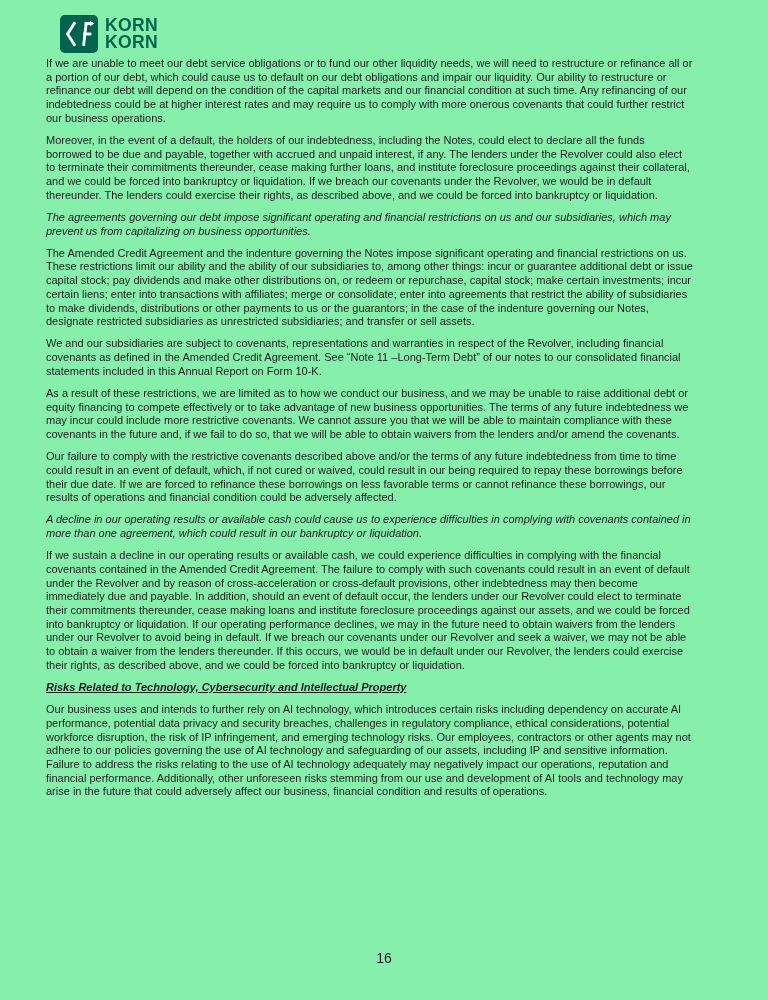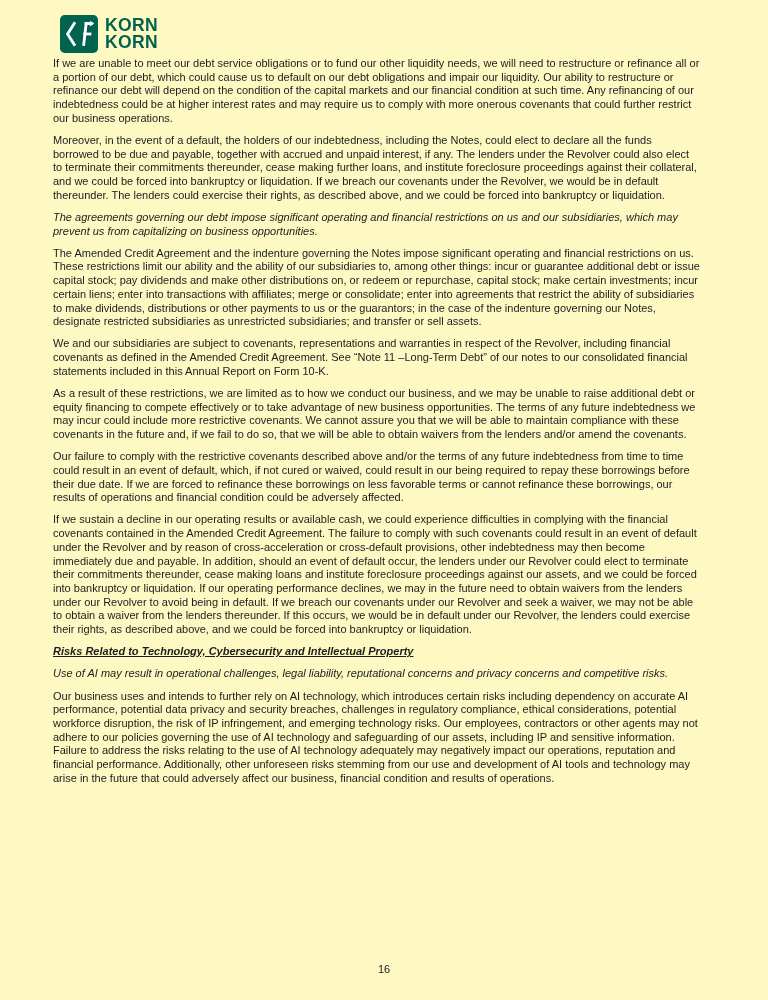--- a/index.html
+++ b/index.html
@@ -1,29 +1,29 @@
 <!DOCTYPE html>
 <html><head>
 <meta charset="utf-8">
 <style>
   html,body{margin:0;padding:0;background:#ffffff;}
   .page{
-    width:768px;height:1000px;position:relative;background:#fef9c3;
+    width:768px;height:1000px;position:relative;background:#86efac;
     font-family:"Liberation Sans","DejaVu Sans",sans-serif;
     color:#1c1c1c;overflow:hidden;
   }
   .header{position:absolute;top:15px;left:60px;display:flex;align-items:center;gap:7px;}
   .logo-mark{width:38px;height:38px;display:block;}
   .logo-text{font-weight:bold;font-size:17.5px;line-height:0.95;letter-spacing:0.4px;}
   .logo-text span{display:block;}
-  .content{position:absolute;top:57px;left:53px;width:647px;}
+  .content{position:absolute;top:57px;left:46px;width:647px;}
   p.block{margin:0 0 8.5px 0;font-size:11px;line-height:1.245;text-align:left;}
   p.heading{font-weight:normal;font-style:italic;}
   p.section{font-weight:bold;font-style:italic;text-decoration:underline;}
-  .footer{position:absolute;bottom:25px;left:0;width:100%;text-align:center;font-size:11px;color:#1c1c1c;}
+  .footer{position:absolute;bottom:34px;left:0;width:100%;text-align:center;font-size:14px;color:#1c1c1c;}
 </style>
 </head>
 <body>
 
 <div class="page">
 
   <div class="header">
     <svg class="logo-mark" viewBox="0 0 40 40" xmlns="http://www.w3.org/2000/svg">
       <rect x="0" y="0" width="40" height="40" rx="5" fill="#00634E"></rect>
       <g stroke="#ffffff" stroke-width="3" fill="none" stroke-linecap="square">
@@ -41,23 +41,23 @@
   </div>
 
   <div class="content">
       <p class="block body">If we are unable to meet our debt service obligations or to fund our other liquidity needs, we will need to restructure or refinance all or a portion of our debt, which could cause us to default on our debt obligations and impair our liquidity. Our ability to restructure or refinance our debt will depend on the condition of the capital markets and our financial condition at such time. Any refinancing of our indebtedness could be at higher interest rates and may require us to comply with more onerous covenants that could further restrict our business operations.</p>
       <p class="block body">Moreover, in the event of a default, the holders of our indebtedness, including the Notes, could elect to declare all the funds borrowed to be due and payable, together with accrued and unpaid interest, if any. The lenders under the Revolver could also elect to terminate their commitments thereunder, cease making further loans, and institute foreclosure proceedings against their collateral, and we could be forced into bankruptcy or liquidation. If we breach our covenants under the Revolver, we would be in default thereunder. The lenders could exercise their rights, as described above, and we could be forced into bankruptcy or liquidation.</p>
       <p class="block heading">The agreements governing our debt impose significant operating and financial restrictions on us and our subsidiaries, which may prevent us from capitalizing on business opportunities.</p>
       <p class="block body">The Amended Credit Agreement and the indenture governing the Notes impose significant operating and financial restrictions on us. These restrictions limit our ability and the ability of our subsidiaries to, among other things: incur or guarantee additional debt or issue capital stock; pay dividends and make other distributions on, or redeem or repurchase, capital stock; make certain investments; incur certain liens; enter into transactions with affiliates; merge or consolidate; enter into agreements that restrict the ability of subsidiaries to make dividends, distributions or other payments to us or the guarantors; in the case of the indenture governing our Notes, designate restricted subsidiaries as unrestricted subsidiaries; and transfer or sell assets.</p>
       <p class="block body">We and our subsidiaries are subject to covenants, representations and warranties in respect of the Revolver, including financial covenants as defined in the Amended Credit Agreement. See “Note 11 –Long-Term Debt” of our notes to our consolidated financial statements included in this Annual Report on Form 10-K.</p>
       <p class="block body">As a result of these restrictions, we are limited as to how we conduct our business, and we may be unable to raise additional debt or equity financing to compete effectively or to take advantage of new business opportunities. The terms of any future indebtedness we may incur could include more restrictive covenants. We cannot assure you that we will be able to maintain compliance with these covenants in the future and, if we fail to do so, that we will be able to obtain waivers from the lenders and/or amend the covenants.</p>
       <p class="block body">Our failure to comply with the restrictive covenants described above and/or the terms of any future indebtedness from time to time could result in an event of default, which, if not cured or waived, could result in our being required to repay these borrowings before their due date. If we are forced to refinance these borrowings on less favorable terms or cannot refinance these borrowings, our results of operations and financial condition could be adversely affected.</p>
+      <p class="block heading">A decline in our operating results or available cash could cause us to experience difficulties in complying with covenants contained in more than one agreement, which could result in our bankruptcy or liquidation.</p>
       <p class="block body">If we sustain a decline in our operating results or available cash, we could experience difficulties in complying with the financial covenants contained in the Amended Credit Agreement. The failure to comply with such covenants could result in an event of default under the Revolver and by reason of cross-acceleration or cross-default provisions, other indebtedness may then become immediately due and payable. In addition, should an event of default occur, the lenders under our Revolver could elect to terminate their commitments thereunder, cease making loans and institute foreclosure proceedings against our assets, and we could be forced into bankruptcy or liquidation. If our operating performance declines, we may in the future need to obtain waivers from the lenders under our Revolver to avoid being in default. If we breach our covenants under our Revolver and seek a waiver, we may not be able to obtain a waiver from the lenders thereunder. If this occurs, we would be in default under our Revolver, the lenders could exercise their rights, as described above, and we could be forced into bankruptcy or liquidation.</p>
       <p class="block section">Risks Related to Technology, Cybersecurity and Intellectual Property</p>
-      <p class="block heading">Use of AI may result in operational challenges, legal liability, reputational concerns and privacy concerns and competitive risks.</p>
       <p class="block body">Our business uses and intends to further rely on AI technology, which introduces certain risks including dependency on accurate AI performance, potential data privacy and security breaches, challenges in regulatory compliance, ethical considerations, potential workforce disruption, the risk of IP infringement, and emerging technology risks. Our employees, contractors or other agents may not adhere to our policies governing the use of AI technology and safeguarding of our assets, including IP and sensitive information. Failure to address the risks relating to the use of AI technology adequately may negatively impact our operations, reputation and financial performance. Additionally, other unforeseen risks stemming from our use and development of AI tools and technology may arise in the future that could adversely affect our business, financial condition and results of operations.</p>
     </div>
 
   <div class="footer">
     <span>16</span>
   </div>
 
 </div>
 
 </body></html>

